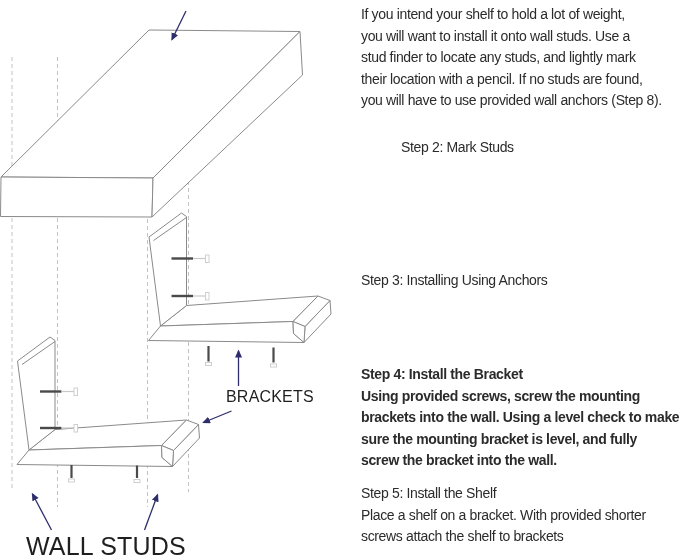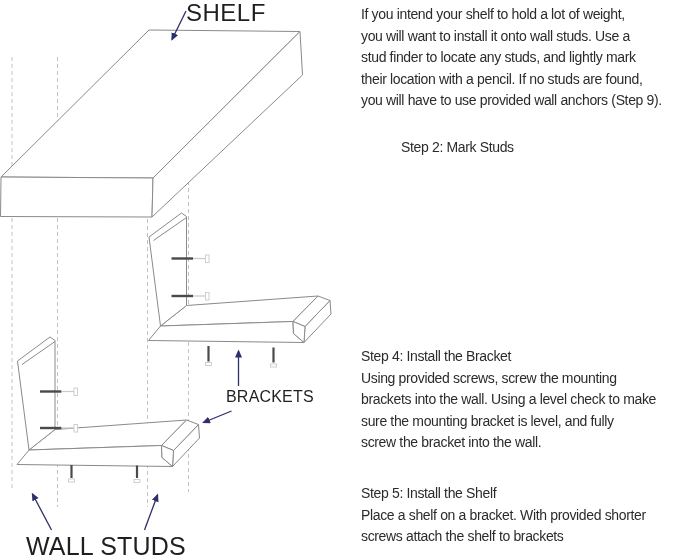--- a/index.html
+++ b/index.html
@@ -10,21 +10,21 @@
   .diag-label{position:absolute;color:#1f1f1f;white-space:nowrap;
               font-family:"Liberation Sans",sans-serif;line-height:1;}
   .label-shelf{left:186px;top:1px;font-size:24px;letter-spacing:0.5px;}
   .label-brackets{left:226px;top:389px;font-size:16px;letter-spacing:0.2px;}
   .label-wallstuds{left:26px;top:534px;font-size:25px;letter-spacing:0.2px;}
   .steps{position:absolute;left:361px;top:0;width:319px;height:556px;}
   .step{position:absolute;left:0;width:319px;font-size:14px;line-height:21.5px;
         letter-spacing:-0.35px;}
   .step-title{white-space:nowrap;}
   .step-body{white-space:pre-line;}
-  .s1{top:4px;} .s2{top:137px;margin-left:40px;} .s3{top:270px;} .s4{top:346px;} .s5{top:483px;}
+  .s1{top:4px;} .s2{top:137px;margin-left:40px;} .s3{top:270px;} .s4{top:364px;font-weight:bold;} .s5{top:483px;}
   .shape{fill:#ffffff;stroke:#8a8a8a;stroke-width:1;stroke-linejoin:round;}
   .edge{fill:none;stroke:#8a8a8a;stroke-width:1;}
   .dash{fill:none;stroke:#c2c2c2;stroke-width:1;stroke-dasharray:4 3;}
   .screw-dark{fill:none;stroke:#4a4a4a;stroke-width:2.4;}
   .screw-darkv{fill:none;stroke:#4a4a4a;stroke-width:2.2;}
   .screw-light{fill:none;stroke:#c9c9c9;stroke-width:1.2;}
   .screw-head{fill:#ffffff;stroke:#cfcfcf;stroke-width:1;}
   .arrow{fill:none;stroke:#2e2e6c;stroke-width:1.3;}
 </style>
 </head>
@@ -95,37 +95,37 @@
 
       <g>
         <path class="arrow" marker-end="url(#ah)" d="M186,11 L172,39.5"></path>
         <path class="arrow" marker-end="url(#ah)" d="M238.5,386 L238.5,351"></path>
         <path class="arrow" marker-end="url(#ah)" d="M231.5,411 L203.5,422.5"></path>
         <path class="arrow" marker-end="url(#ah)" d="M51.5,530 L32.5,494"></path>
         <path class="arrow" marker-end="url(#ah)" d="M144.5,530 L157.5,495"></path>
       </g>
     </svg>
 
-    <div class="diag-label label-shelf">SHELF</div>
     <div class="diag-label label-brackets">BRACKETS</div>
     <div class="diag-label label-wallstuds">WALL STUDS</div>
   </div>
 
   <div class="steps">
     <div class="step s1">
       <div class="step-body">If you intend your shelf to hold a lot of weight,
 you will want to install it onto wall studs. Use a
 stud finder to locate any studs, and lightly mark
 their location with a pencil. If no studs are found,
-you will have to use provided wall anchors (Step 9).</div>
+you will have to use provided wall anchors (Step 8).</div>
     </div>
     <div class="step s2">
       <div class="step-title">Step 2: Mark Studs</div>
     </div>
     <div class="step s3">
+      <div class="step-title">Step 3: Installing Using Anchors</div>
     </div>
     <div class="step s4">
       <div class="step-title">Step 4: Install the Bracket</div>
       <div class="step-body">Using provided screws, screw the mounting
 brackets into the wall. Using a level check to make
 sure the mounting bracket is level, and fully
 screw the bracket into the wall.</div>
     </div>
     <div class="step s5">
       <div class="step-title">Step 5: Install the Shelf</div>

